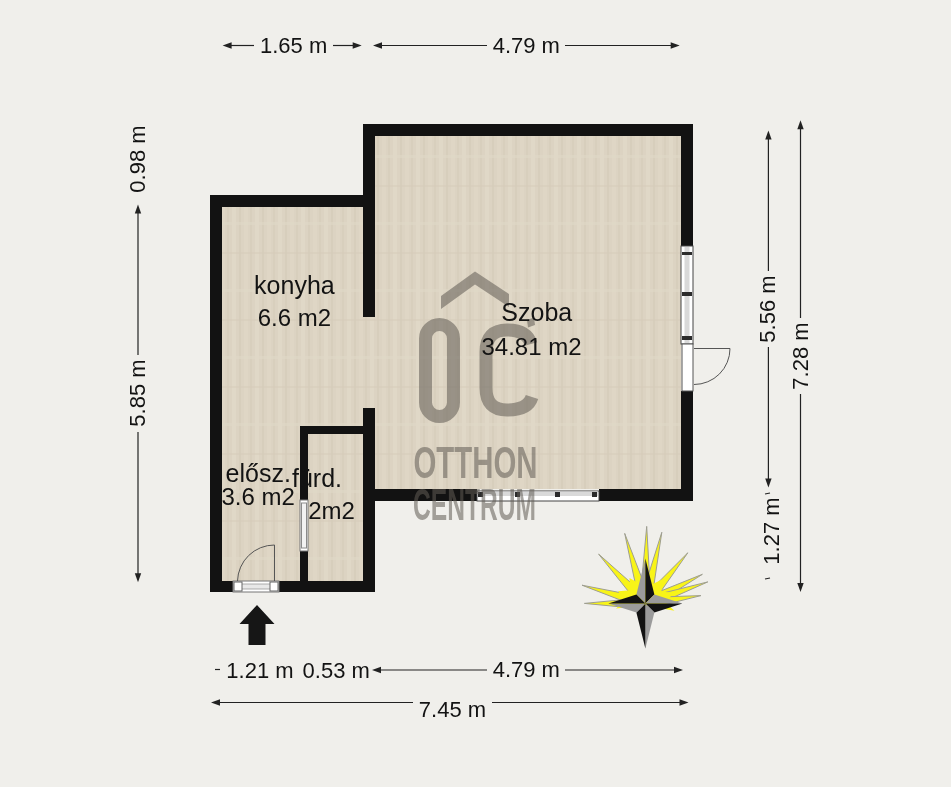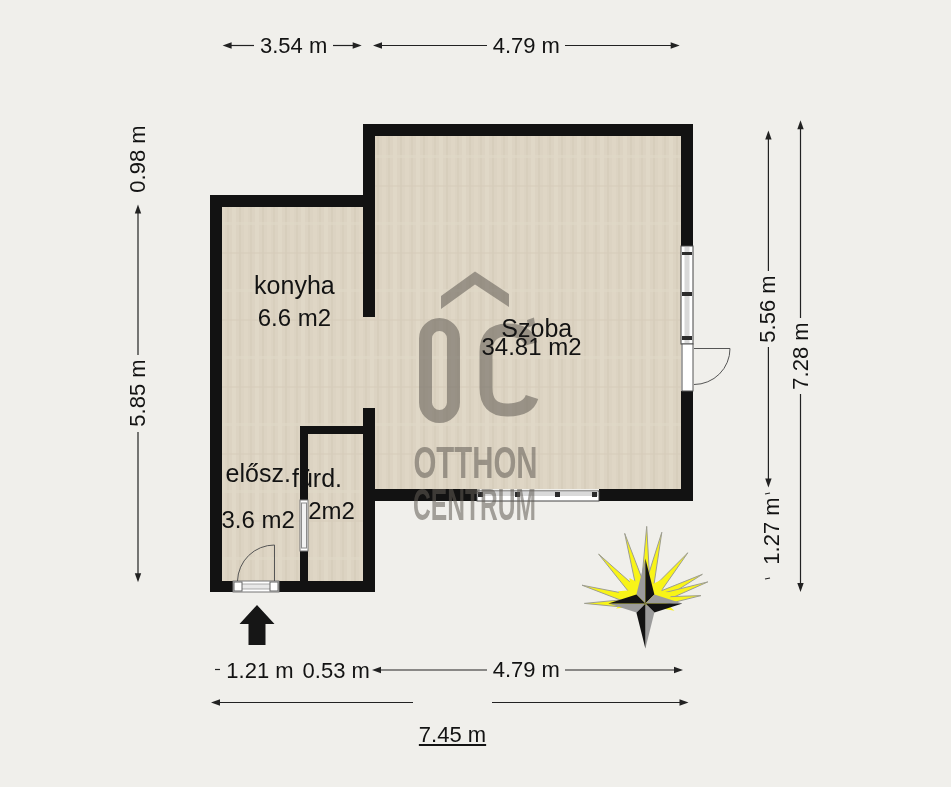--- a/index.html
+++ b/index.html
@@ -183,50 +183,50 @@
   </g>
 
   <g stroke="#222" stroke-width="1.2" fill="#222">
     <line x1="219.5" y1="702.5" x2="413" y2="702.5"></line>
     <polygon points="211,702.5 220,699.3 220,705.7" stroke="none"></polygon>
     <line x1="492" y1="702.5" x2="680" y2="702.5"></line>
     <polygon points="688.5,702.5 679.5,699.3 679.5,705.7" stroke="none"></polygon>
   </g>
 </svg>
 
-<div class="lbl" style="left:293.6px;top:45.5px;">3.54 m</div>
+<div class="lbl" style="left:293.6px;top:45.5px;">1.65 m</div>
 
 <div class="lbl" style="left:526.3px;top:45.5px;">4.79 m</div>
 
 <div class="lbl rot" style="left:138px;top:159px;">0.98 m</div>
 
 <div class="lbl rot" style="left:138px;top:393.4px;">5.85 m</div>
 
 <div class="lbl rot" style="left:768.4px;top:309px;">5.56 m</div>
 
 <div class="lbl rot" style="left:800.5px;top:356px;">7.28 m</div>
 
 <div class="lbl rot" style="left:771.5px;top:531.3px;">1.27 m</div>
 
 <div class="lbl" style="left:260px;top:670.8px;">1.21 m</div>
 
 <div class="lbl" style="left:336.2px;top:670.8px;">0.53 m</div>
 
 <div class="lbl" style="left:526.3px;top:670.2px;">4.79 m</div>
 
-<div class="lbl" style="left:452.5px;top:735px;text-decoration:underline;">7.45 m</div>
+<div class="lbl" style="left:452.5px;top:710px;">7.45 m</div>
 
 <div class="lbl room" style="left:294.4px;top:284.6px;">konyha</div>
 
 <div class="lbl area" style="left:294.4px;top:305.8px;">6.6 m2</div>
 
-<div class="lbl room" style="left:536.8px;top:328px;">Szoba</div>
+<div class="lbl room" style="left:536.8px;top:312px;">Szoba</div>
 
 <div class="lbl area" style="left:531.5px;top:334.5px;">34.81 m2</div>
 
 <div class="lbl room" style="left:258.2px;top:473.4px;">elősz.</div>
 
-<div class="lbl area" style="left:258.2px;top:508px;">3.6 m2</div>
+<div class="lbl area" style="left:258.2px;top:485px;">3.6 m2</div>
 
 <div class="lbl room" style="left:317px;top:478.2px;">fürd.</div>
 
 <div class="lbl area" style="left:331.5px;top:499.1px;">2m2</div>
 </div>
 
 </body></html>

